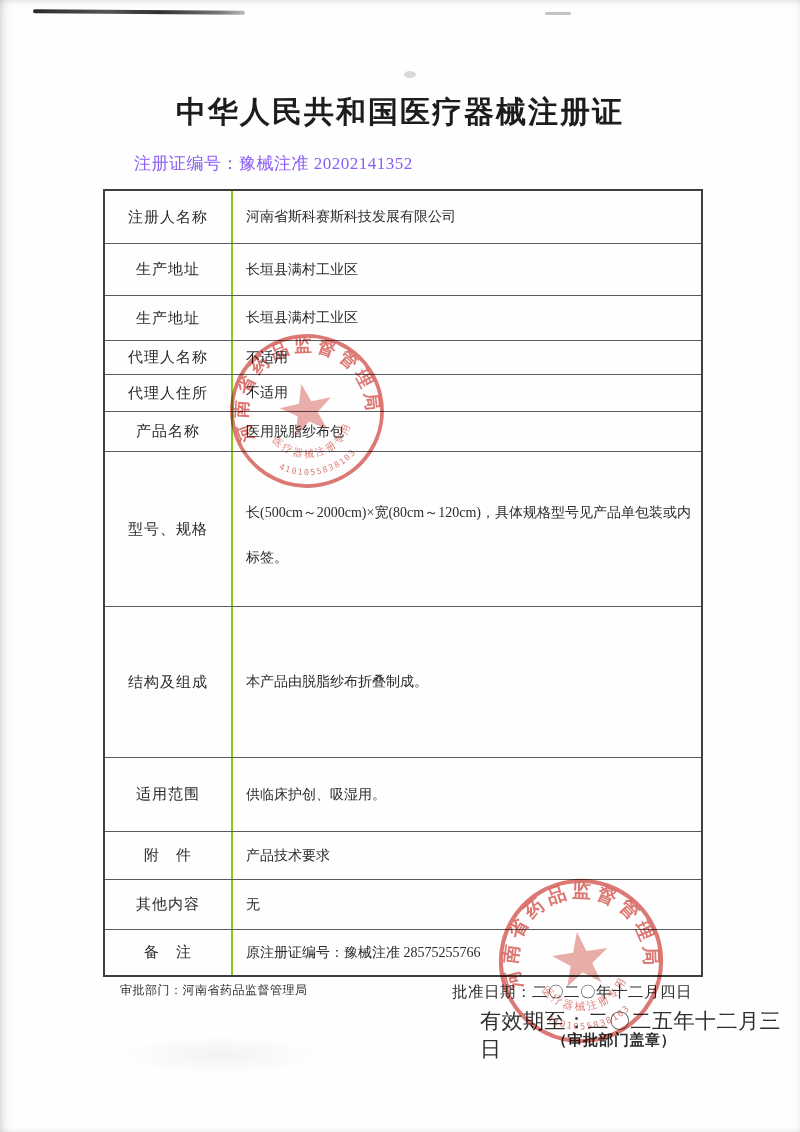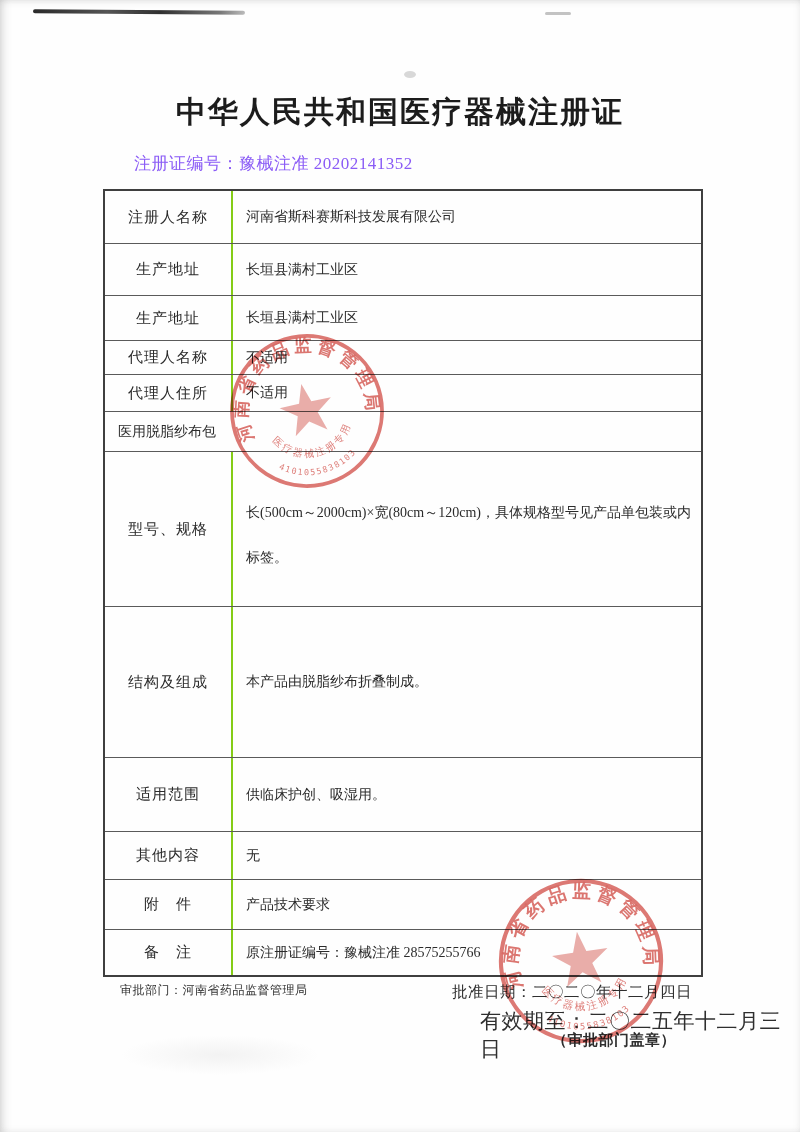--- a/index.html
+++ b/index.html
@@ -102,41 +102,42 @@
     </div>
     <div class="row">
       <div class="cell-label">代理人名称</div>
       <div class="cell-value">不适用</div>
     </div>
     <div class="row">
       <div class="cell-label">代理人住所</div>
       <div class="cell-value">不适用</div>
     </div>
     <div class="row">
+      <div class="cell-label">产品名称</div>
       <div class="cell-value">医用脱脂纱布包</div>
     </div>
     <div class="row">
       <div class="cell-label">型号、规格</div>
       <div class="cell-value">长(500cm～2000cm)×宽(80cm～120cm)，具体规格型号见产品单包装或内标签。</div>
     </div>
     <div class="row">
       <div class="cell-label">结构及组成</div>
       <div class="cell-value">本产品由脱脂纱布折叠制成。</div>
     </div>
     <div class="row">
       <div class="cell-label">适用范围</div>
       <div class="cell-value">供临床护创、吸湿用。</div>
     </div>
     <div class="row">
+      <div class="cell-label">附　件</div>
+      <div class="cell-value">产品技术要求</div>
+    </div>
+    <div class="row">
       <div class="cell-label">其他内容</div>
       <div class="cell-value">无</div>
-    </div>
-    <div class="row">
-      <div class="cell-label">附　件</div>
-      <div class="cell-value">产品技术要求</div>
     </div>
     <div class="row">
       <div class="cell-label">备　注</div>
       <div class="cell-value">原注册证编号：豫械注准 28575255766</div>
     </div>
   </div>
 
   <div class="footer-dept">
     <span>审批部门：</span><span>河南省药品监督管理局</span>
   </div>

